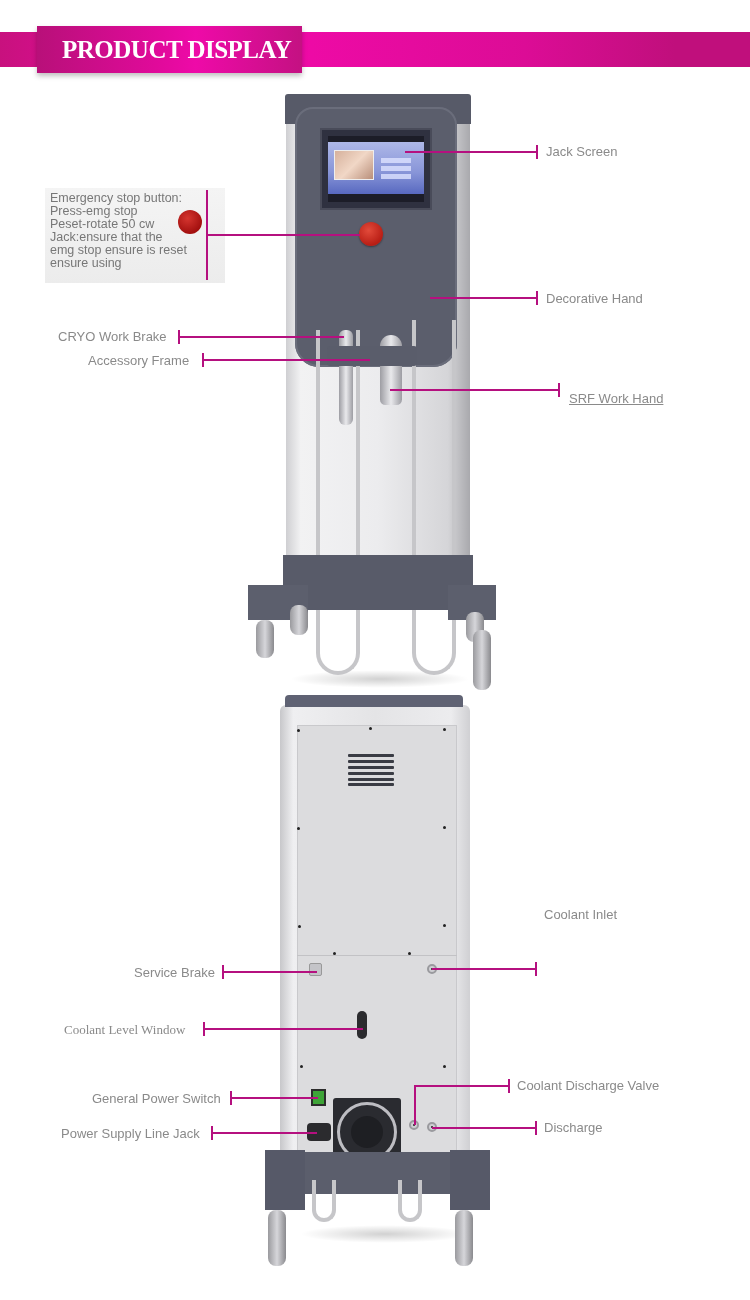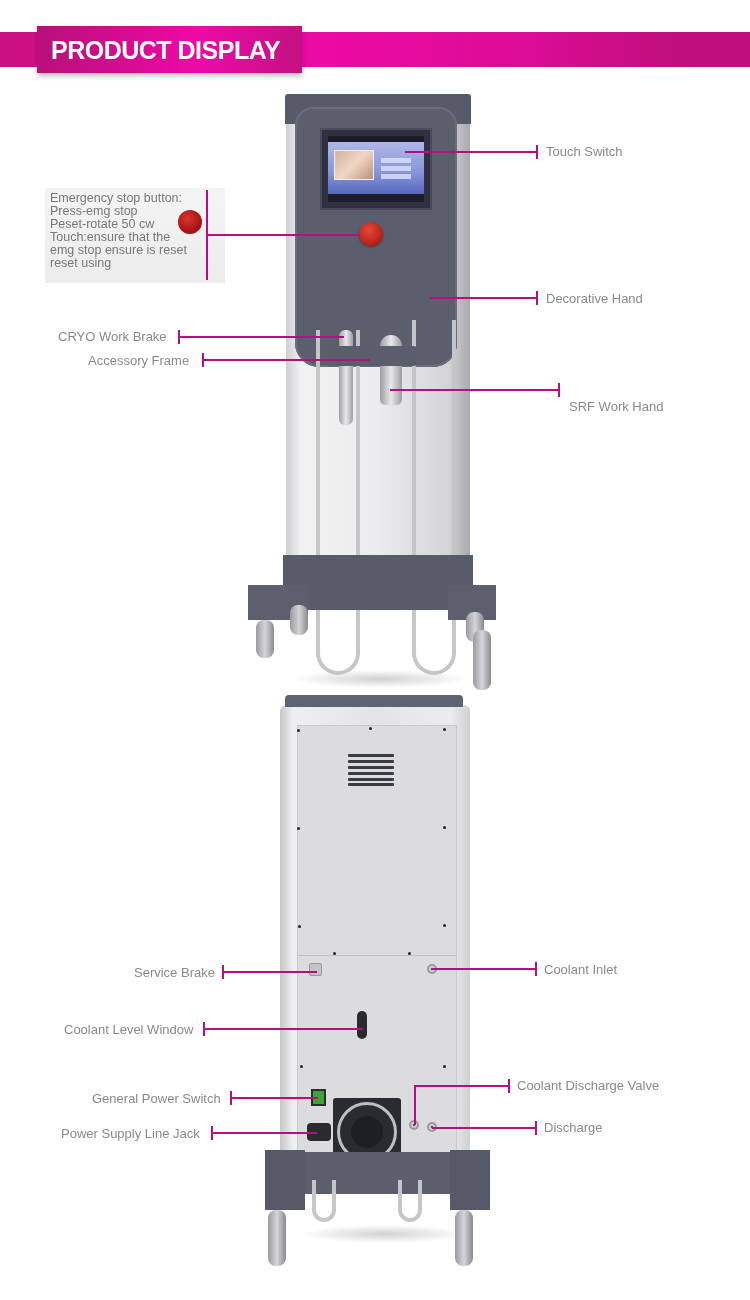--- a/index.html
+++ b/index.html
@@ -5,22 +5,22 @@
   * { box-sizing: border-box; margin: 0; padding: 0; }
   html, body { width: 750px; height: 1300px; background: #ffffff; overflow: hidden; }
   body { position: relative; font-family: "Liberation Sans", sans-serif; color: #7a7a7a; }
 
   
   .banner-bar { position: absolute; left: 0; top: 32px; width: 750px; height: 35px;
     background: linear-gradient(90deg, #c8117e 0%, #e80aa0 20%, #ee0aa6 40%, #dc0c96 70%, #c00f7c 90%, #c00f7c 100%); }
   .banner-tab { position: absolute; left: 37px; top: 26px; width: 265px; height: 47px;
     background: linear-gradient(90deg, #b81079 0%, #e00a9a 45%, #ee0aa8 60%, #c41182 100%);
     box-shadow: 0 3px 5px rgba(0,0,0,0.25); }
-  .banner-title { position: absolute; left: 14px; top: 10px; color: #fff; font-weight: bold;
-    font-size: 25px; letter-spacing: -0.5px; font-family: Liberation Sans, sans-serif; }
+  .banner-title { position: absolute; left: 25px; top: 10px; color: #fff; font-weight: bold;
+    font-size: 25px; letter-spacing: -0.5px; font-family: Liberation Serif, serif; }
 
   
   .label { position: absolute; font-size: 13px; color: #8a8a8a; white-space: nowrap; line-height: 14px; }
   .line { position: absolute; height: 2px; background: #b5107f; }
   .tick { position: absolute; width: 2px; background: #b5107f; }
 
   
   .emg-box { position: absolute; left: 45px; top: 188px; width: 180px; height: 95px;
     background: linear-gradient(180deg,#f4f4f4,#ececec); }
   .emg-text { position: absolute; left: 5px; top: 4px; font-size: 12.5px; line-height: 13px; color: #777; }
@@ -107,49 +107,49 @@
   <div class="wheel" style="left:290px;top:605px;height:30px;"></div>
   <div class="wheel" style="left:466px;top:612px;height:30px;"></div>
   <div class="wheel" style="left:473px;top:630px;height:60px;"></div>
 </div>
 
 <div class="emg-box">
   <div class="emg-text">
     <div>Emergency stop button:</div>
     <div>Press-emg stop</div>
     <div>Peset-rotate 50 cw</div>
-    <div>Touch:ensure that the</div>
+    <div>Jack:ensure that the</div>
     <div>emg stop ensure is reset</div>
-    <div>reset using</div>
+    <div>ensure using</div>
   </div>
   <div class="emg-dot"></div>
 </div>
 
 <div class="tick" style="left:206px;top:190px;height:90px;"></div>
 <div class="line" style="left:206px;top:234px;width:154px;"></div>
 
 <div class="line" style="left:405px;top:151px;width:132px;"></div>
 <div class="tick" style="left:536px;top:145px;height:14px;"></div>
-<div class="label" style="left:546px;top:145px;">Touch Switch</div>
+<div class="label" style="left:546px;top:145px;">Jack Screen</div>
 
 <div class="line" style="left:430px;top:297px;width:108px;"></div>
 <div class="tick" style="left:536px;top:291px;height:14px;"></div>
 <div class="label" style="left:546px;top:292px;">Decorative Hand</div>
 
 <div class="label" style="left:58px;top:330px;">CRYO Work Brake</div>
 <div class="tick" style="left:178px;top:330px;height:14px;"></div>
 <div class="line" style="left:178px;top:336px;width:166px;"></div>
 
 <div class="label" style="left:88px;top:354px;">Accessory Frame</div>
 <div class="tick" style="left:202px;top:353px;height:14px;"></div>
 <div class="line" style="left:202px;top:359px;width:168px;"></div>
 
 <div class="line" style="left:390px;top:389px;width:170px;"></div>
 <div class="tick" style="left:558px;top:383px;height:14px;"></div>
-<div class="label" style="left:569px;top:400px;">SRF Work Hand</div>
+<div class="label" style="left:569px;top:392px;text-decoration:underline;">SRF Work Hand</div>
 
 <div>
   <div class="shadow" style="left:300px;top:1225px;width:170px;height:18px;"></div>
   <div class="m2-body"></div>
   <div class="m2-top"></div>
   <div class="m2-panel"></div>
   <div class="m2-divider"></div>
   <div class="vent" style="top:754px;"></div>
   <div class="vent" style="top:760px;"></div>
   <div class="vent" style="top:766px;"></div>
@@ -188,23 +188,23 @@
   <div class="wheel" style="left:268px;top:1210px;height:56px;"></div>
   <div class="wheel" style="left:455px;top:1210px;height:56px;"></div>
 </div>
 
 <div class="label" style="left:134px;top:966px;">Service Brake</div>
 <div class="tick" style="left:222px;top:965px;height:14px;"></div>
 <div class="line" style="left:222px;top:971px;width:95px;"></div>
 
 <div class="line" style="left:432px;top:968px;width:104px;"></div>
 <div class="tick" style="left:535px;top:962px;height:14px;"></div>
-<div class="label" style="left:544px;top:963px;">Coolant Inlet</div>
-
-<div class="label" style="left:64px;top:1023px;">Coolant Level Window</div>
+<div class="label" style="left:544px;top:908px;">Coolant Inlet</div>
+
+<div class="label" style="left:64px;top:1023px;font-family:Liberation Serif, serif;">Coolant Level Window</div>
 <div class="tick" style="left:203px;top:1022px;height:14px;"></div>
 <div class="line" style="left:203px;top:1028px;width:160px;"></div>
 
 <div class="tick" style="left:414px;top:1085px;height:40px;"></div>
 <div class="line" style="left:414px;top:1085px;width:96px;"></div>
 <div class="tick" style="left:508px;top:1079px;height:14px;"></div>
 <div class="label" style="left:517px;top:1079px;">Coolant Discharge Valve</div>
 
 <div class="label" style="left:92px;top:1092px;">General Power Switch</div>
 <div class="tick" style="left:230px;top:1091px;height:14px;"></div>

